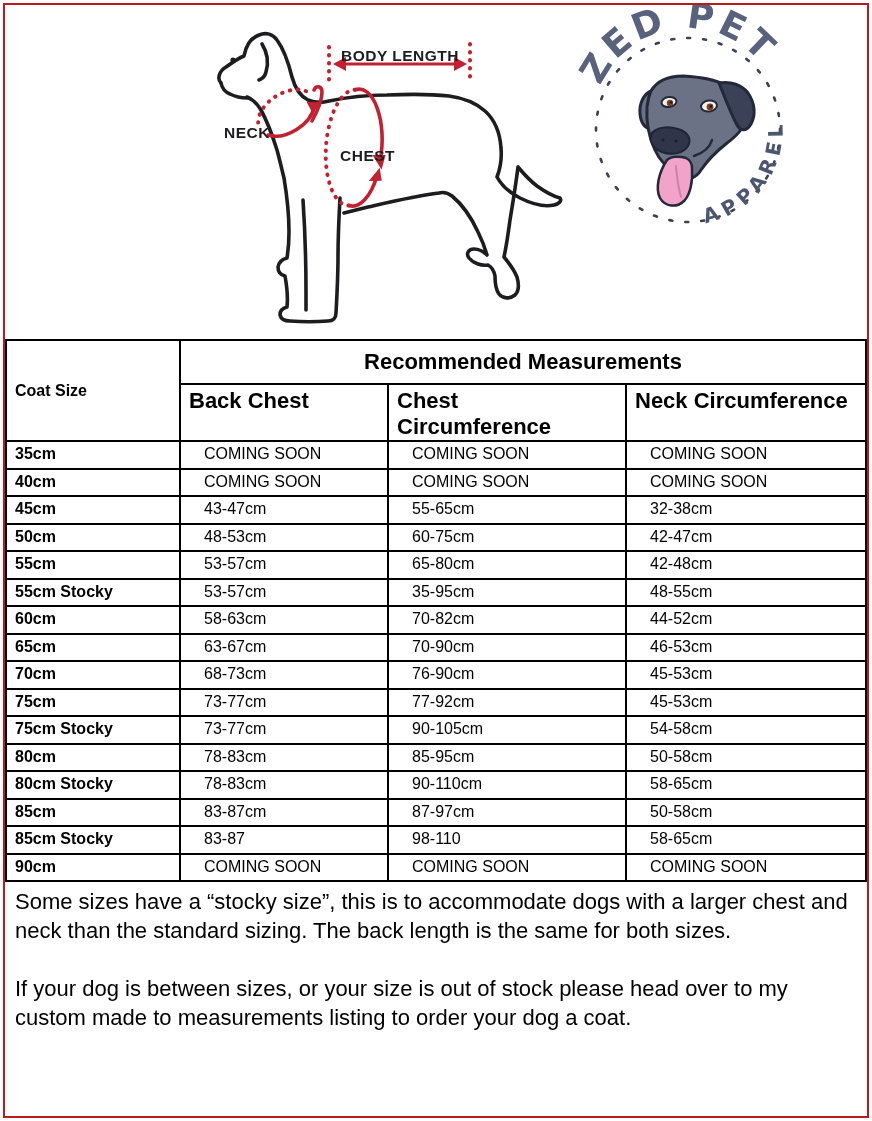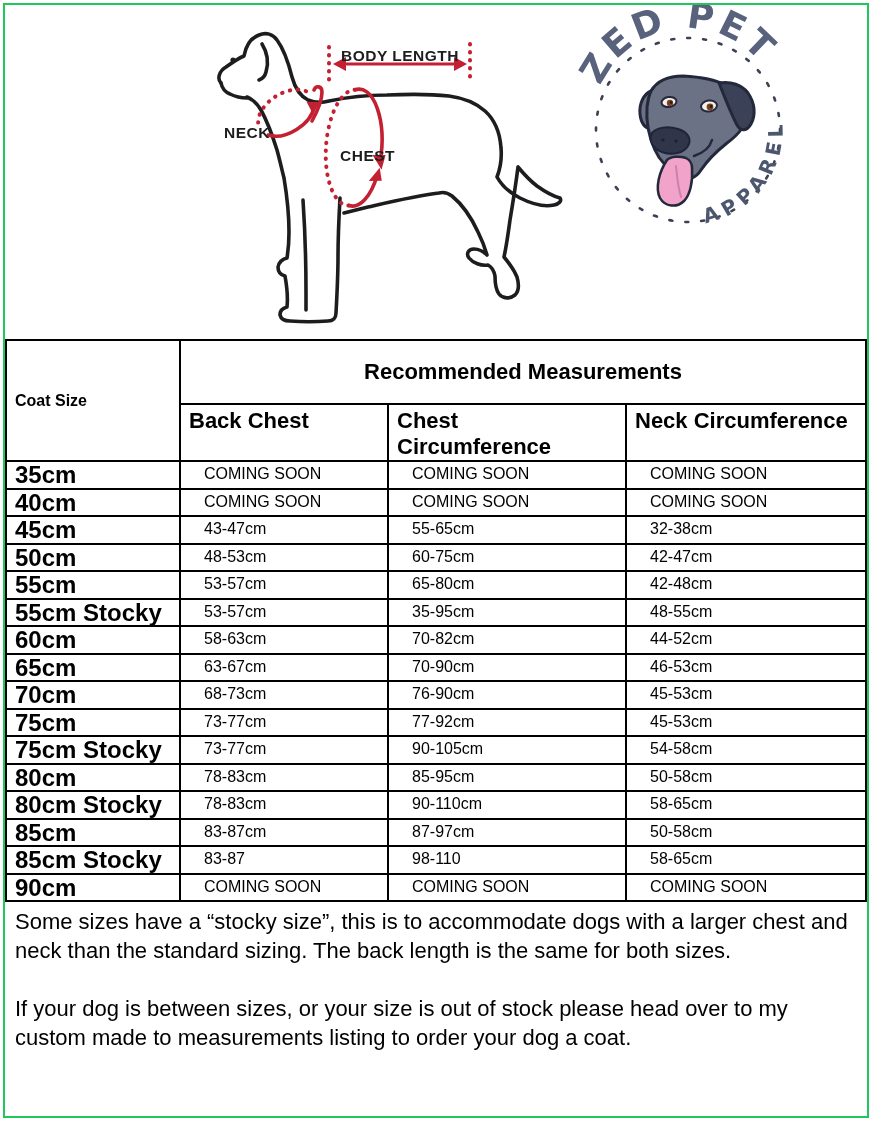--- a/index.html
+++ b/index.html
@@ -1,33 +1,33 @@
 <!DOCTYPE html>
 <html><head>
 <meta charset="utf-8">
 <style>
   html,body { margin:0; padding:0; background:#fff; }
   body { width:872px; height:1121px; overflow:hidden;
          font-family:"Liberation Sans", sans-serif; color:#000; }
   .page  { position:relative; width:872px; height:1121px; background:#fff; }
   .frame { position:absolute; left:3px; top:3px; right:3px; bottom:3px;
-           border:2px solid #22c55e; display:flex; flex-direction:column; }
+           border:2px solid #b91c1c; display:flex; flex-direction:column; }
 
   .top-area { height:334px; position:relative; flex:none; }
   svg.scene { display:block; width:100%; height:100%; }
 
   table { border-collapse:collapse; width:100%; table-layout:fixed; flex:none; }
   th, td { border:2px solid #000; overflow:hidden; }
   thead th { font-weight:bold; }
   th.corner  { font-size:16px; text-align:left; vertical-align:middle; padding:0 8px; }
-  th.group   { font-size:22px; text-align:center; height:30px; padding:16px 4px; }
+  th.group   { font-size:22px; text-align:center; height:30px; padding:6px 4px; }
   tr.subhead th { font-size:22px; text-align:left; vertical-align:top;
                   padding:3px 8px 0; height:50px; line-height:26px; }
   tr.subhead th:nth-of-type(2) span { display:inline-block; max-width:175px; }
-  tbody th { font-size:24px; font-weight:bold; text-align:left; padding:0 8px; height:25.5px; line-height:1.05; }
+  tbody th { font-size:16px; font-weight:bold; text-align:left; padding:0 8px; height:25.5px; line-height:1.05; }
   tbody td { font-size:16px; font-weight:normal; text-align:left; padding:0 23px; height:25.5px; line-height:1.05; }
 
   .notes { flex:1; padding:5px 10px 0; }
   .notes p { margin:0 0 29px; font-size:22px; line-height:29px; }
   .notes p:last-child { margin-bottom:12px; }
 
   .ink   { stroke:#1d1d1f; stroke-width:3.6; fill:none; stroke-linecap:round; stroke-linejoin:round; }
   .red   { stroke:#c32032; stroke-width:3.6; fill:none; stroke-linecap:round; stroke-linejoin:round; }
   .reddot{ stroke:#c32032; stroke-width:4;   fill:none; stroke-linecap:round; stroke-dasharray:0.5 7.5; }
   .redfill { fill:#c32032; stroke:none; }

